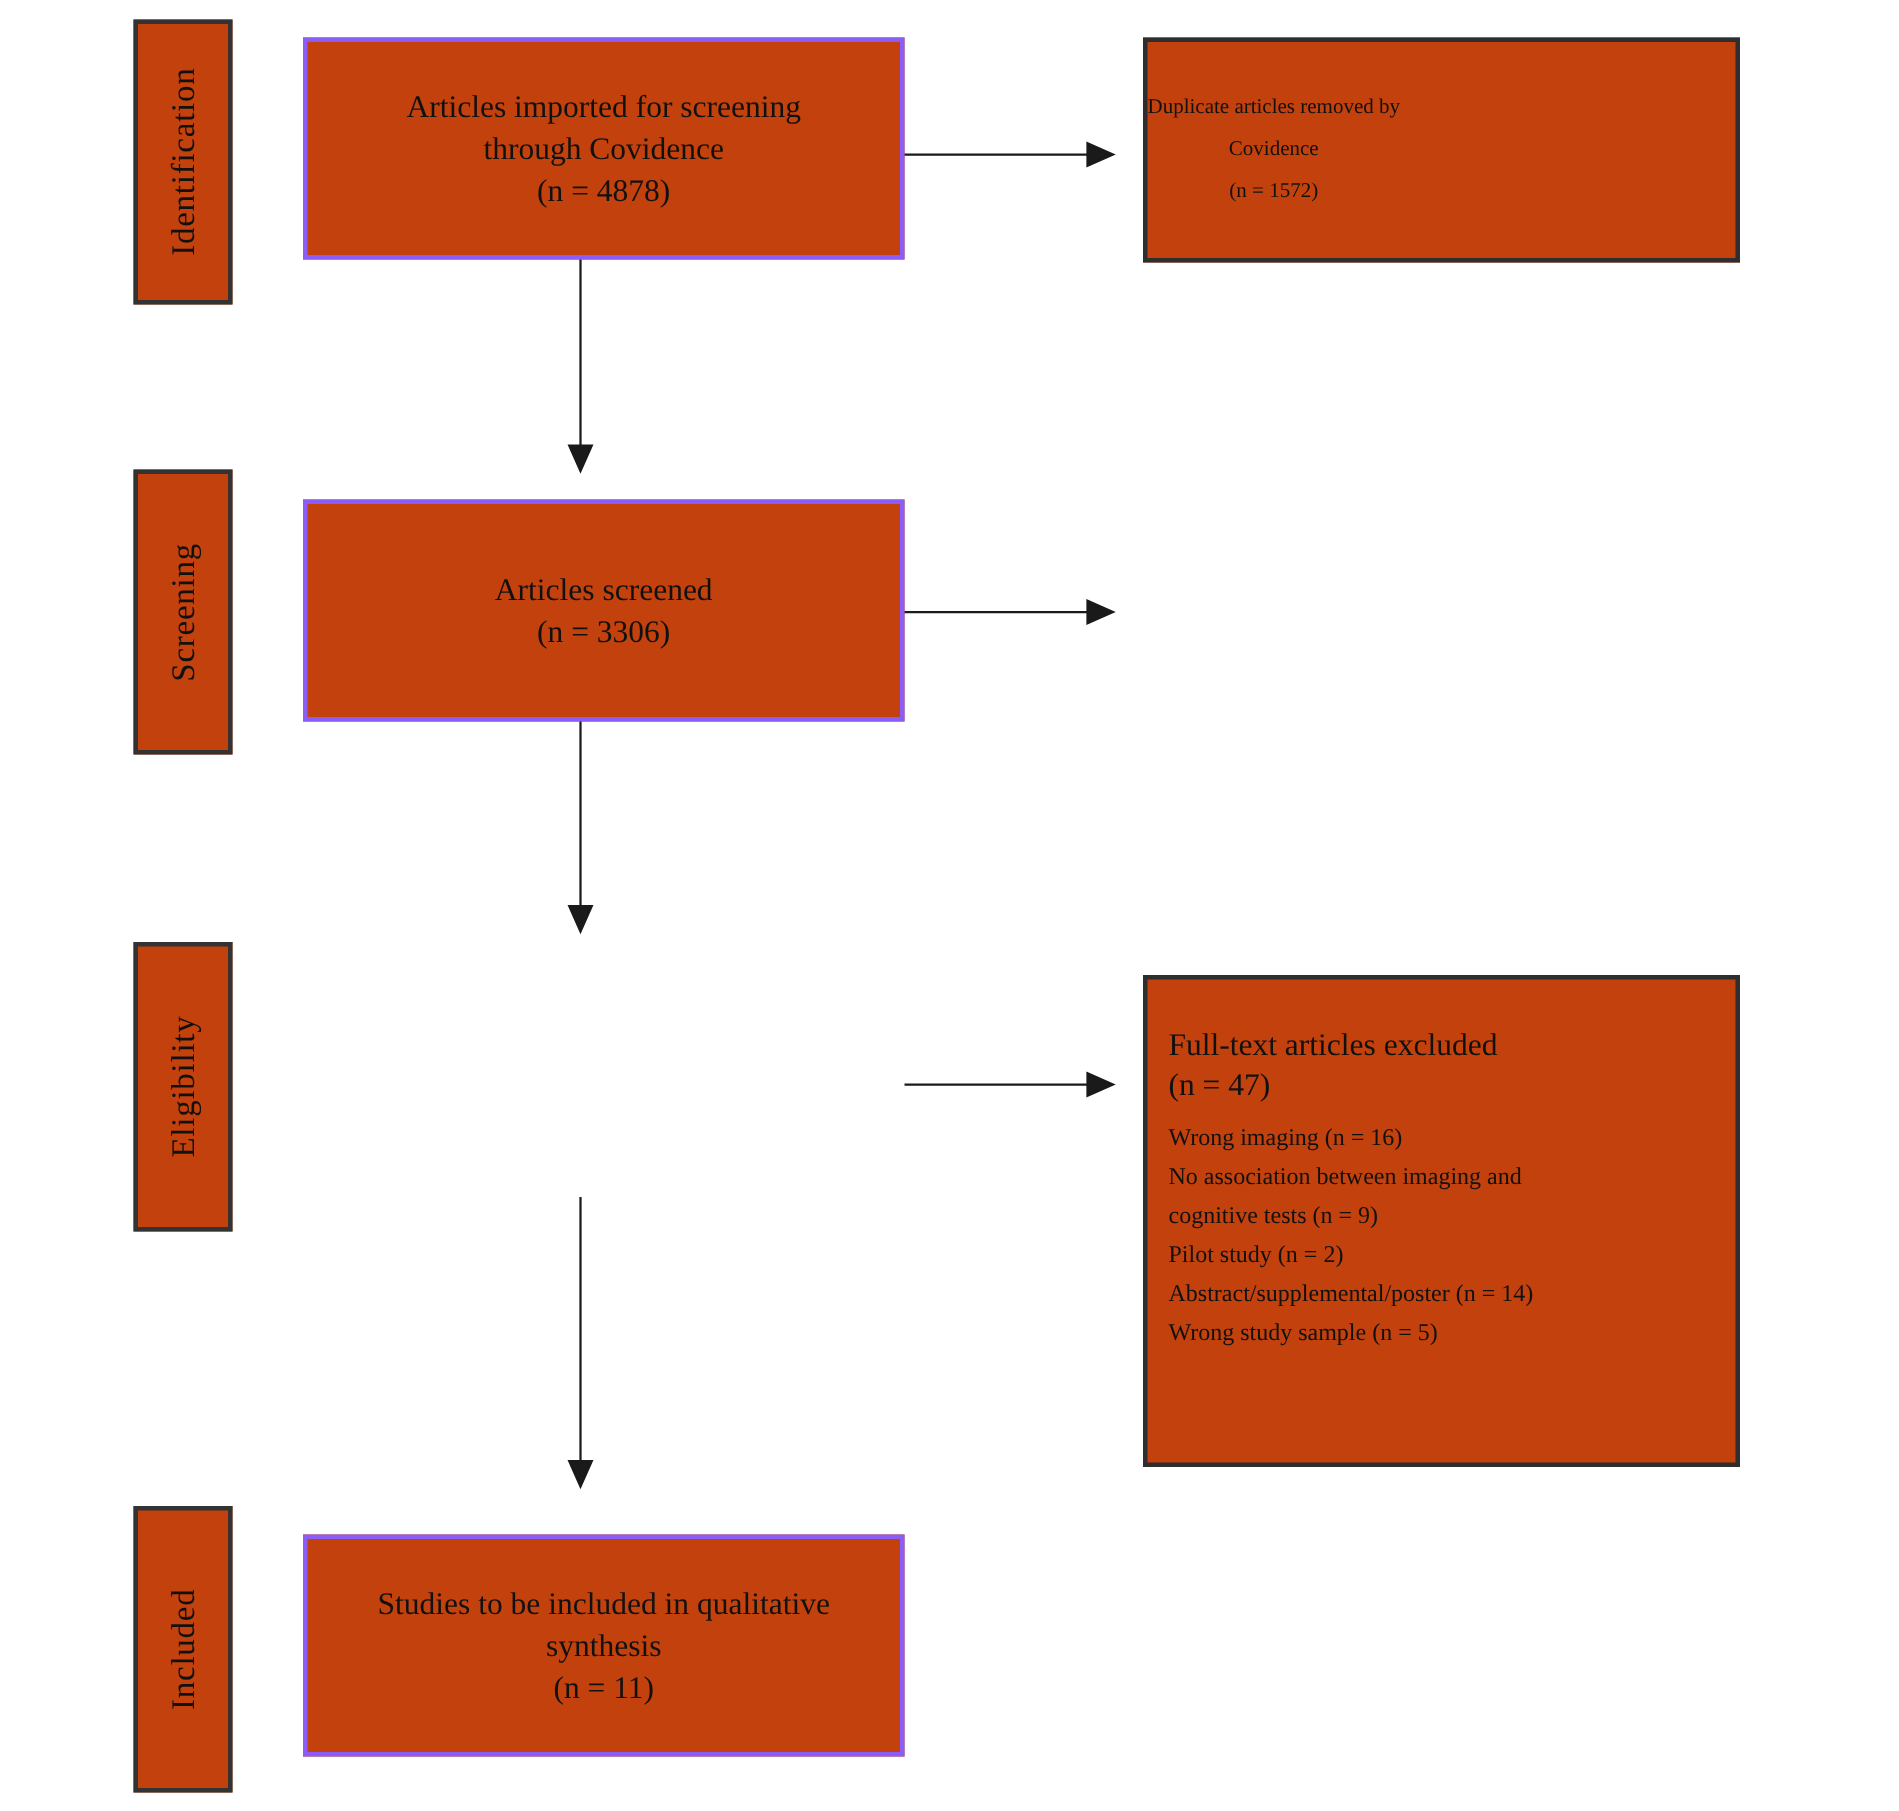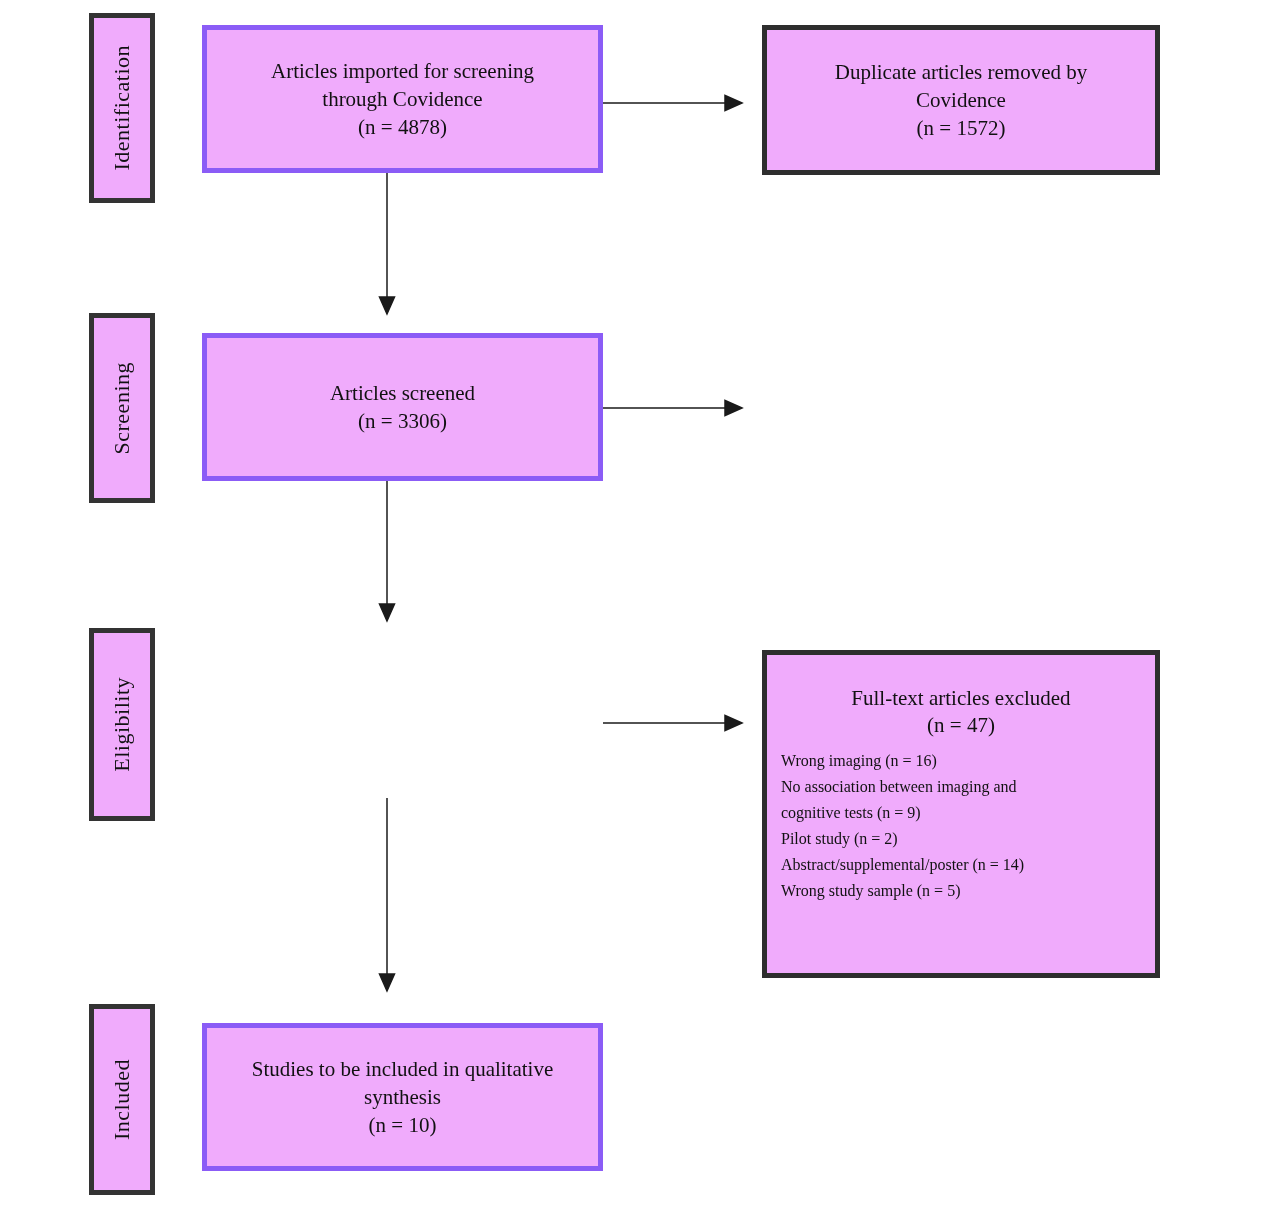--- a/index.html
+++ b/index.html
@@ -11,45 +11,45 @@
     position: relative;
     width: 1266px;
     height: 1207px;
     background: #ffffff;
     font-family: "Liberation Serif", "DejaVu Serif", serif;
     color: #111111;
     overflow: hidden;
   }
   .box {
     position: absolute;
-    background: #f0abfc;
-    border: 5px solid #8b5cf6;
+    background: #c2410c;
+    border: 3px solid #8b5cf6;
     box-sizing: border-box;
   }
   .flow-box {
     left: 202px;
     width: 401px;
     display: flex;
     align-items: center;
     justify-content: center;
     text-align: center;
     font-size: 21px;
     line-height: 28px;
   }
   .excl-box {
     left: 762px;
     width: 398px;
     border-color: #2e2e2e;
   }
   .excl-simple {
     display: flex;
     align-items: center;
-    justify-content: center;
+    justify-content: flex-start;
     text-align: center;
-    font-size: 21px;
+    font-size: 14px;
     line-height: 28px;
   }
   .stage-box {
     left: 89px;
     width: 66px;
     border-color: #333333;
     display: flex;
     align-items: center;
     justify-content: center;
   }
@@ -70,21 +70,20 @@
   #box-duplicates { top: 25px;  height: 150px; }
   #box-titleabs   { top: 332px; height: 151px; }
   #box-ftexcluded { top: 650px; height: 328px; padding: 30px 14px 10px 14px; }
 
   #stage-identification { top: 13px;   height: 190px; }
   #stage-screening      { top: 313px;  height: 190px; }
   #stage-eligibility    { top: 628px;  height: 193px; }
   #stage-included       { top: 1004px; height: 191px; }
 
   .ft-title {
-    text-align: center;
     font-size: 21px;
     line-height: 27px;
     margin-bottom: 9px;
   }
   .ft-reasons {
     font-size: 16px;
     line-height: 26px;
     text-align: left;
   }
   .arrow-layer {
@@ -117,21 +116,21 @@
 through Covidence
 (n = 4878)</span>
   </div>
   <div class="box flow-box" id="box-screened">
     <span class="multiline">Articles screened
 (n = 3306)</span>
   </div>
   <div class="box flow-box" id="box-included">
     <span class="multiline">Studies to be included in qualitative
 synthesis
-(n = 10)</span>
+(n = 11)</span>
   </div>
 
   <div class="box excl-box excl-simple" id="box-duplicates">
     <span class="multiline">Duplicate articles removed by
 Covidence
 (n = 1572)</span>
   </div>
   <div class="box excl-box" id="box-ftexcluded">
     <div class="ft-title multiline">Full-text articles excluded
 (n = 47)</div>

